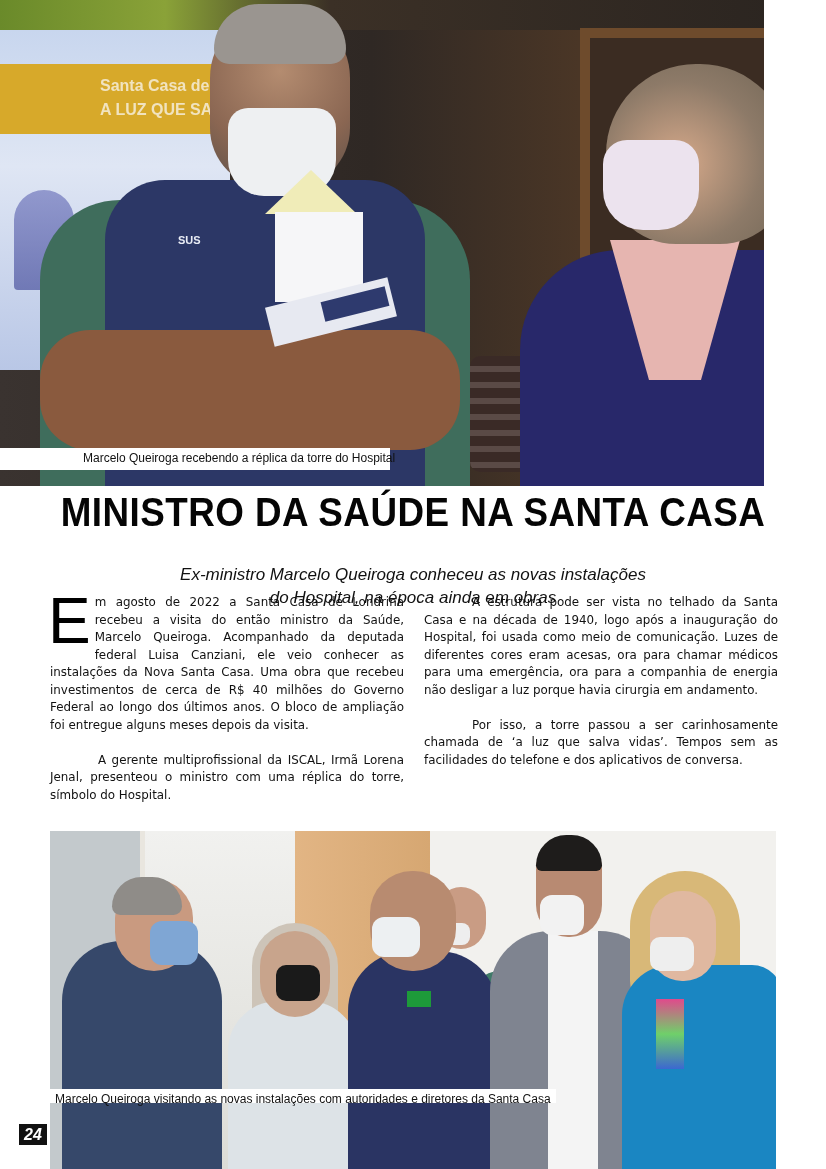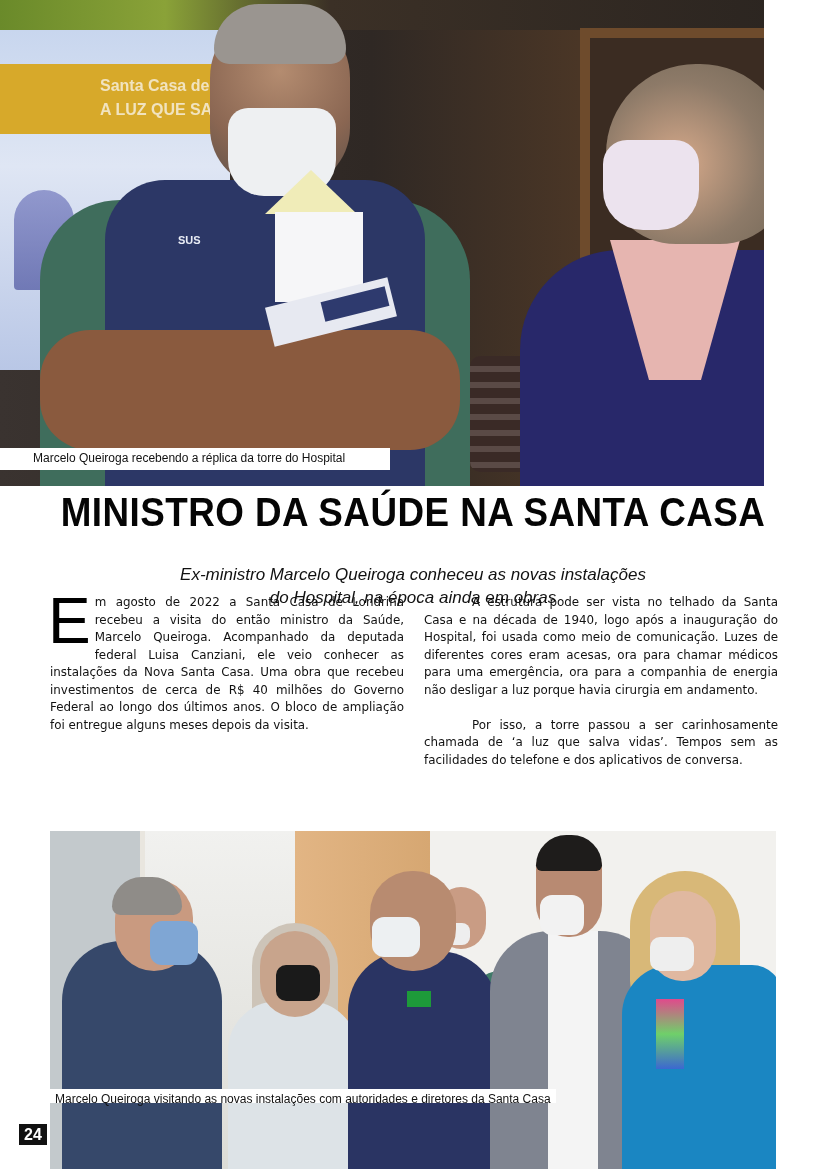--- a/index.html
+++ b/index.html
@@ -45,21 +45,21 @@
     .pt-woman-mask { position:absolute; left:603px; top:140px; width:96px; height:90px; border-radius:24px 24px 40px 40px; background:#ece3ee; }
     .pt-woman-cardigan { position:absolute; left:520px; top:250px; width:306px; height:240px; border-radius:100px 40px 0 0; background:#28286a; }
     .pt-woman-collar { position:absolute; left:610px; top:240px; width:130px; height:140px; background:#e6b5b0;
       clip-path: polygon(0 0,100% 0,70% 100%,30% 100%); }
 
     .caption {
       position: absolute; background: #ffffff; color: #111;
       font-family: "Liberation Sans", sans-serif; font-size: 12px;
       line-height: 20px; white-space: nowrap;
     }
-    .caption-top { left: 0; top: 448px; width: 390px; height: 22px; padding-left: 33px; }
+    .caption-top { left: 0; top: 448px; width: 390px; height: 22px; padding-left: 83px; }
 
     
     .headline {
       position: absolute; left: 0; top: 488px; width: 826px; text-align: center;
       font-family: "Liberation Sans", sans-serif; font-weight: bold; font-size: 40px;
       letter-spacing: 0.5px; color: #050505; line-height: 48px;
       transform: scaleX(0.92);
     }
     .subtitle {
       position: absolute; left: 0; top: 563px; width: 826px; text-align: center;
@@ -114,21 +114,21 @@
     .p6-hair { position:absolute; left:580px; top:40px; width:110px; height:140px; border-radius:55px 55px 30px 30px; background:#d8b878; }
     .p6-head { position:absolute; left:600px; top:60px; width:66px; height:90px; border-radius:32px; background:#e0b8a0; }
     .p6-mask { position:absolute; left:600px; top:106px; width:44px; height:34px; border-radius:10px; background:#eeeeee; }
     .p6-top { position:absolute; left:606px; top:168px; width:28px; height:70px; background: linear-gradient(180deg,#e04a8c,#6fd06a,#3c68d0); }
 
     .caption-bottom { left: 50px; top: 1089px; width: 506px; height: 14px; padding-left: 5px; font-size: 12px; }
 
     .page-number {
       position: absolute; left: 19px; top: 1124px; width: 28px; height: 21px;
       background: #111; color: #fff; font-family: "Liberation Sans", sans-serif; font-weight: bold;
-      font-size: 16px; line-height: 21px; text-align: center;
+      font-size: 16px; line-height: 21px; text-align: center; font-style: italic;
     }
   </style>
 </head>
 <body>
 
 <div class="photo-top">
   <div class="pt-bgwall"></div>
   <div class="pt-ceiling"></div>
   <div class="pt-screen">
     <div class="pt-screen-band"></div>
@@ -160,20 +160,21 @@
 <div class="caption caption-top">Marcelo Queiroga recebendo a réplica da torre do Hospital</div>
 
 <h1 class="headline">MINISTRO DA SAÚDE NA SANTA CASA</h1>
 <div class="subtitle">
   <div>Ex-ministro Marcelo Queiroga conheceu as novas instalações</div>
   <div>do Hospital, na época ainda em obras</div>
 </div>
 
 <div class="column col-left">
   <p><span class="dropcap">E</span><span>m agosto de 2022 a Santa Casa de Londrina recebeu a visita do então ministro da Saúde, Marcelo Queiroga. Acompanhado da deputada federal Luisa Canziani, ele veio conhecer as instalações da Nova Santa Casa. Uma obra que recebeu investimentos de cerca de R$ 40 milhões do Governo Federal ao longo dos últimos anos. O bloco de ampliação foi entregue alguns meses depois da visita.</span></p>
+  <p class="indent">A gerente multiprofissional da ISCAL, Irmã Lorena Jenal, presenteou o ministro com uma réplica do torre, símbolo do Hospital.</p>
 </div>
 
 <div class="column col-right">
   <p class="indent">A estrutura pode ser vista no telhado da Santa Casa e na década de 1940, logo após a inauguração do Hospital, foi usada como meio de comunicação. Luzes de diferentes cores eram acesas, ora para chamar médicos para uma emergência, ora para a companhia de energia não desligar a luz porque havia cirurgia em andamento.</p>
   <p class="indent">Por isso, a torre passou a ser carinhosamente chamada de ‘a luz que salva vidas’. Tempos sem as facilidades do telefone e dos aplicativos de conversa.</p>
 </div>
 
 <div class="photo-bottom">
   <div class="pb-wall-left"></div>
   <div class="pb-window"></div>

